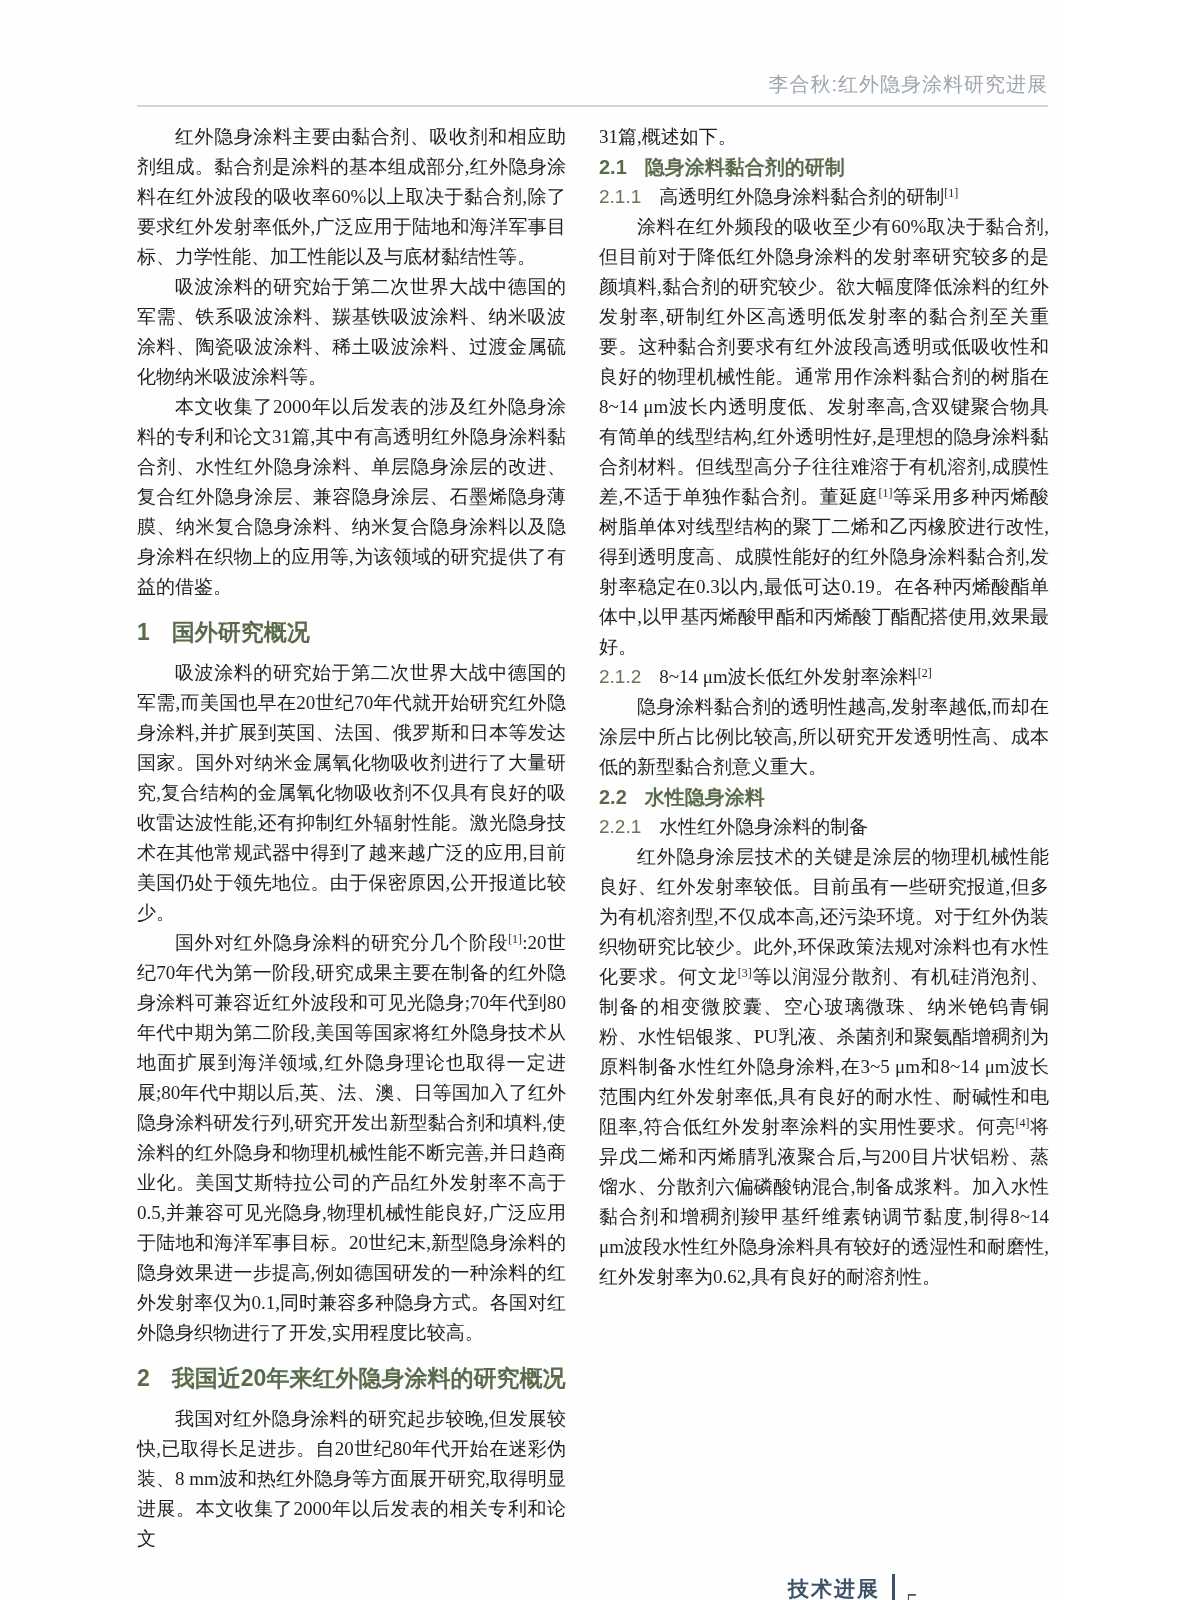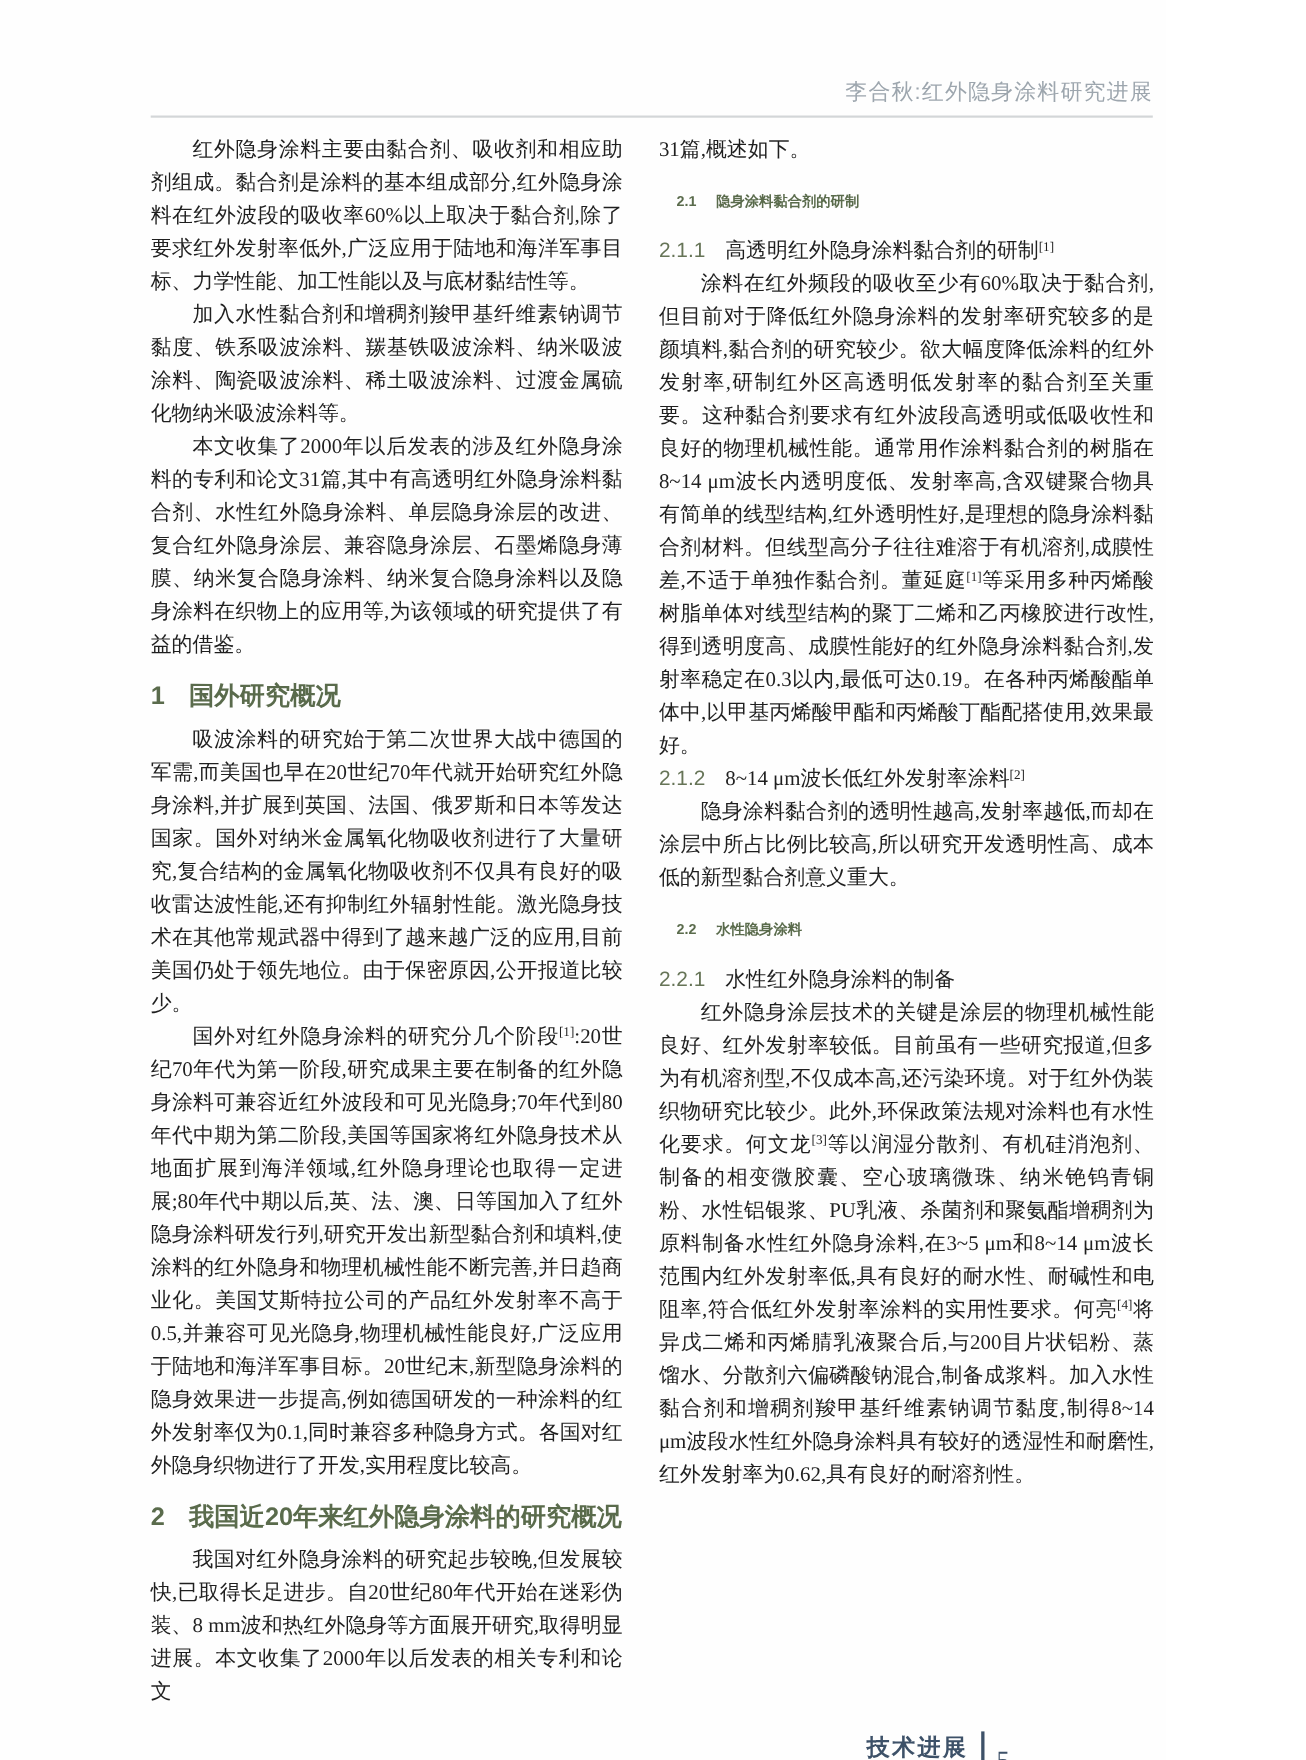--- a/index.html
+++ b/index.html
@@ -46,23 +46,23 @@
     display:flex;align-items:flex-start;
     margin:14px 0 10px;
     font-family:"Liberation Sans","DejaVu Sans",sans-serif;
     font-size:23px;line-height:32px;font-weight:bold;
     color:var(--heading_green);
     text-align:left;
   }
   h2.sec .num{flex:0 0 auto;margin-right:22px;}
   h3.sub{
     display:flex;align-items:flex-start;
-    margin:16px;
+    margin:0;
     font-family:"Liberation Sans","DejaVu Sans",sans-serif;
-    font-size:13px;line-height:30px;font-weight:bold;
+    font-size:20px;line-height:30px;font-weight:bold;
     color:var(--heading_green);
     text-align:left;
   }
   h3.sub .num{flex:0 0 auto;margin-right:18px;}
   h4.subsub{
     display:flex;align-items:flex-start;
     margin:0;
     font-size:19px;line-height:30px;font-weight:normal;
     color:var(--text_black);
     text-align:left;
@@ -100,21 +100,21 @@
 </head>
 <body>
 
 <div class="page">
 
   <div class="running-header">李合秋:红外隐身涂料研究进展</div>
   <div class="header-rule"></div>
 
   <div class="col col-left">
     <p>红外隐身涂料主要由黏合剂、吸收剂和相应助剂组成。黏合剂是涂料的基本组成部分,红外隐身涂料在红外波段的吸收率60%以上取决于黏合剂,除了要求红外发射率低外,广泛应用于陆地和海洋军事目标、力学性能、加工性能以及与底材黏结性等。</p>
-    <p>加入水性黏合剂和增稠剂羧甲基纤维素钠调节黏度、铁系吸波涂料、羰基铁吸波涂料、纳米吸波涂料、陶瓷吸波涂料、稀土吸波涂料、过渡金属硫化物纳米吸波涂料等。</p>
+    <p>吸波涂料的研究始于第二次世界大战中德国的军需、铁系吸波涂料、羰基铁吸波涂料、纳米吸波涂料、陶瓷吸波涂料、稀土吸波涂料、过渡金属硫化物纳米吸波涂料等。</p>
     <p>本文收集了2000年以后发表的涉及红外隐身涂料的专利和论文31篇,其中有高透明红外隐身涂料黏合剂、水性红外隐身涂料、单层隐身涂层的改进、复合红外隐身涂层、兼容隐身涂层、石墨烯隐身薄膜、纳米复合隐身涂料、纳米复合隐身涂料以及隐身涂料在织物上的应用等,为该领域的研究提供了有益的借鉴。</p>
 
     <h2 class="sec">
       <span class="num">1</span>
       <span class="ttl">国外研究概况</span>
     </h2>
     <p>吸波涂料的研究始于第二次世界大战中德国的军需,而美国也早在20世纪70年代就开始研究红外隐身涂料,并扩展到英国、法国、俄罗斯和日本等发达国家。国外对纳米金属氧化物吸收剂进行了大量研究,复合结构的金属氧化物吸收剂不仅具有良好的吸收雷达波性能,还有抑制红外辐射性能。激光隐身技术在其他常规武器中得到了越来越广泛的应用,目前美国仍处于领先地位。由于保密原因,公开报道比较少。</p>
     <p>国外对红外隐身涂料的研究分几个阶段<sup class="cite">[1]</sup>:20世纪70年代为第一阶段,研究成果主要在制备的红外隐身涂料可兼容近红外波段和可见光隐身;70年代到80年代中期为第二阶段,美国等国家将红外隐身技术从地面扩展到海洋领域,红外隐身理论也取得一定进展;80年代中期以后,英、法、澳、日等国加入了红外隐身涂料研发行列,研究开发出新型黏合剂和填料,使涂料的红外隐身和物理机械性能不断完善,并日趋商业化。美国艾斯特拉公司的产品红外发射率不高于0.5,并兼容可见光隐身,物理机械性能良好,广泛应用于陆地和海洋军事目标。20世纪末,新型隐身涂料的隐身效果进一步提高,例如德国研发的一种涂料的红外发射率仅为0.1,同时兼容多种隐身方式。各国对红外隐身织物进行了开发,实用程度比较高。</p>
 
     <h2 class="sec">

